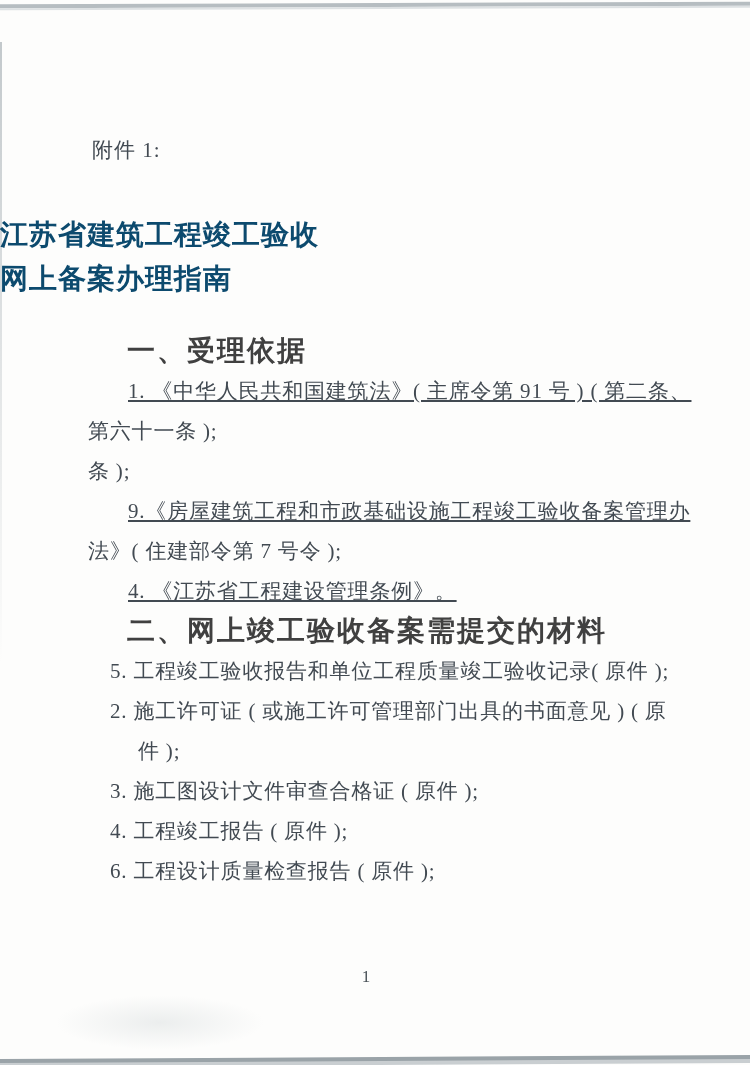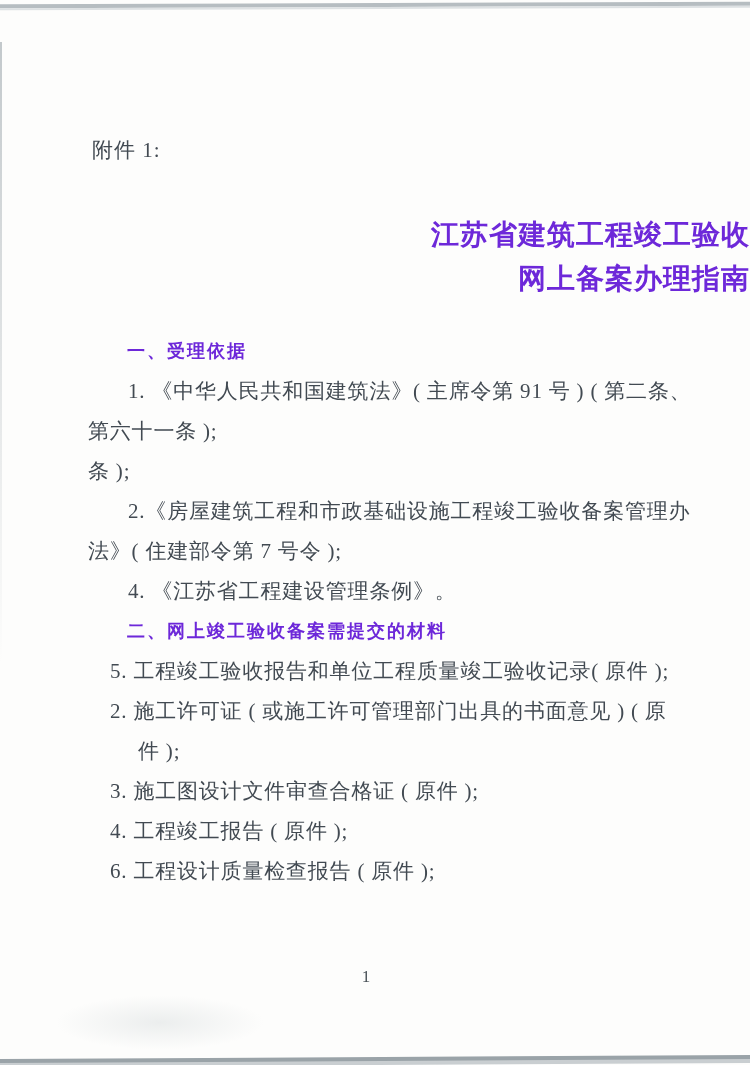--- a/index.html
+++ b/index.html
@@ -37,36 +37,36 @@
     position: absolute; top: 995px; left: 55px; width: 210px; height: 55px;
     background: radial-gradient(ellipse at center, rgba(190,198,200,0.28), rgba(190,198,200,0) 70%);
   }
   
   .attachment {
     position: absolute; left: 92px; top: 137px;
     font-size: 21px; line-height: 26px; letter-spacing: 1px;
   }
   .title {
     position: absolute; left: 0; right: 0; top: 213px;
-    text-align: right;
+    text-align: left;
     font-family: "Liberation Sans", "DejaVu Sans", sans-serif;
     font-weight: 700; font-size: 28px; line-height: 44px;
-    letter-spacing: 1px; color: #6d28d9;
+    letter-spacing: 1px; color: #0c4a6e;
   }
   .content {
     position: absolute; left: 88px; top: 331px; width: 585px;
     font-size: 21px; letter-spacing: 0.8px; color: #424a52;
   }
   .line { height: 40px; line-height: 40px; white-space: nowrap; }
   .l-head {
     font-family: "Liberation Sans", "DejaVu Sans", sans-serif;
     font-weight: 700; letter-spacing: 2px; padding-left: 39px;
-    color: #6d28d9; font-size: 18px;
+    color: #404040; font-size: 28px;
   }
-  .l-indent { padding-left: 40px; }
+  .l-indent { padding-left: 40px; text-decoration: underline; }
   .l-flush  { padding-left: 0px; }
   .l-item   { padding-left: 22px; }
   .l-hang   { padding-left: 50px; }
   .page-num {
     position: absolute; left: 0; right: 18px; top: 966px;
     text-align: center; font-size: 17px; line-height: 22px; color: #4a5258;
   }
 </style>
 </head>
 <body>
@@ -82,21 +82,21 @@
   <div class="title">
     <div>江苏省建筑工程竣工验收</div>
     <div>网上备案办理指南</div>
   </div>
 
   <div class="content">
     <div class="line l-head">一、受理依据</div>
     <div class="line l-indent">1. 《中华人民共和国建筑法》( 主席令第 91 号 ) ( 第二条、</div>
     <div class="line l-flush">第六十一条 );</div>
     <div class="line l-flush">条 );</div>
-    <div class="line l-indent">2.《房屋建筑工程和市政基础设施工程竣工验收备案管理办</div>
+    <div class="line l-indent">9.《房屋建筑工程和市政基础设施工程竣工验收备案管理办</div>
     <div class="line l-flush">法》( 住建部令第 7 号令 );</div>
     <div class="line l-indent">4. 《江苏省工程建设管理条例》。</div>
     <div class="line l-head">二、网上竣工验收备案需提交的材料</div>
     <div class="line l-item">5. 工程竣工验收报告和单位工程质量竣工验收记录( 原件 );</div>
     <div class="line l-item">2. 施工许可证 ( 或施工许可管理部门出具的书面意见 ) ( 原</div>
     <div class="line l-hang">件 );</div>
     <div class="line l-item">3. 施工图设计文件审查合格证 ( 原件 );</div>
     <div class="line l-item">4. 工程竣工报告 ( 原件 );</div>
     <div class="line l-item">6. 工程设计质量检查报告 ( 原件 );</div>
   </div>

